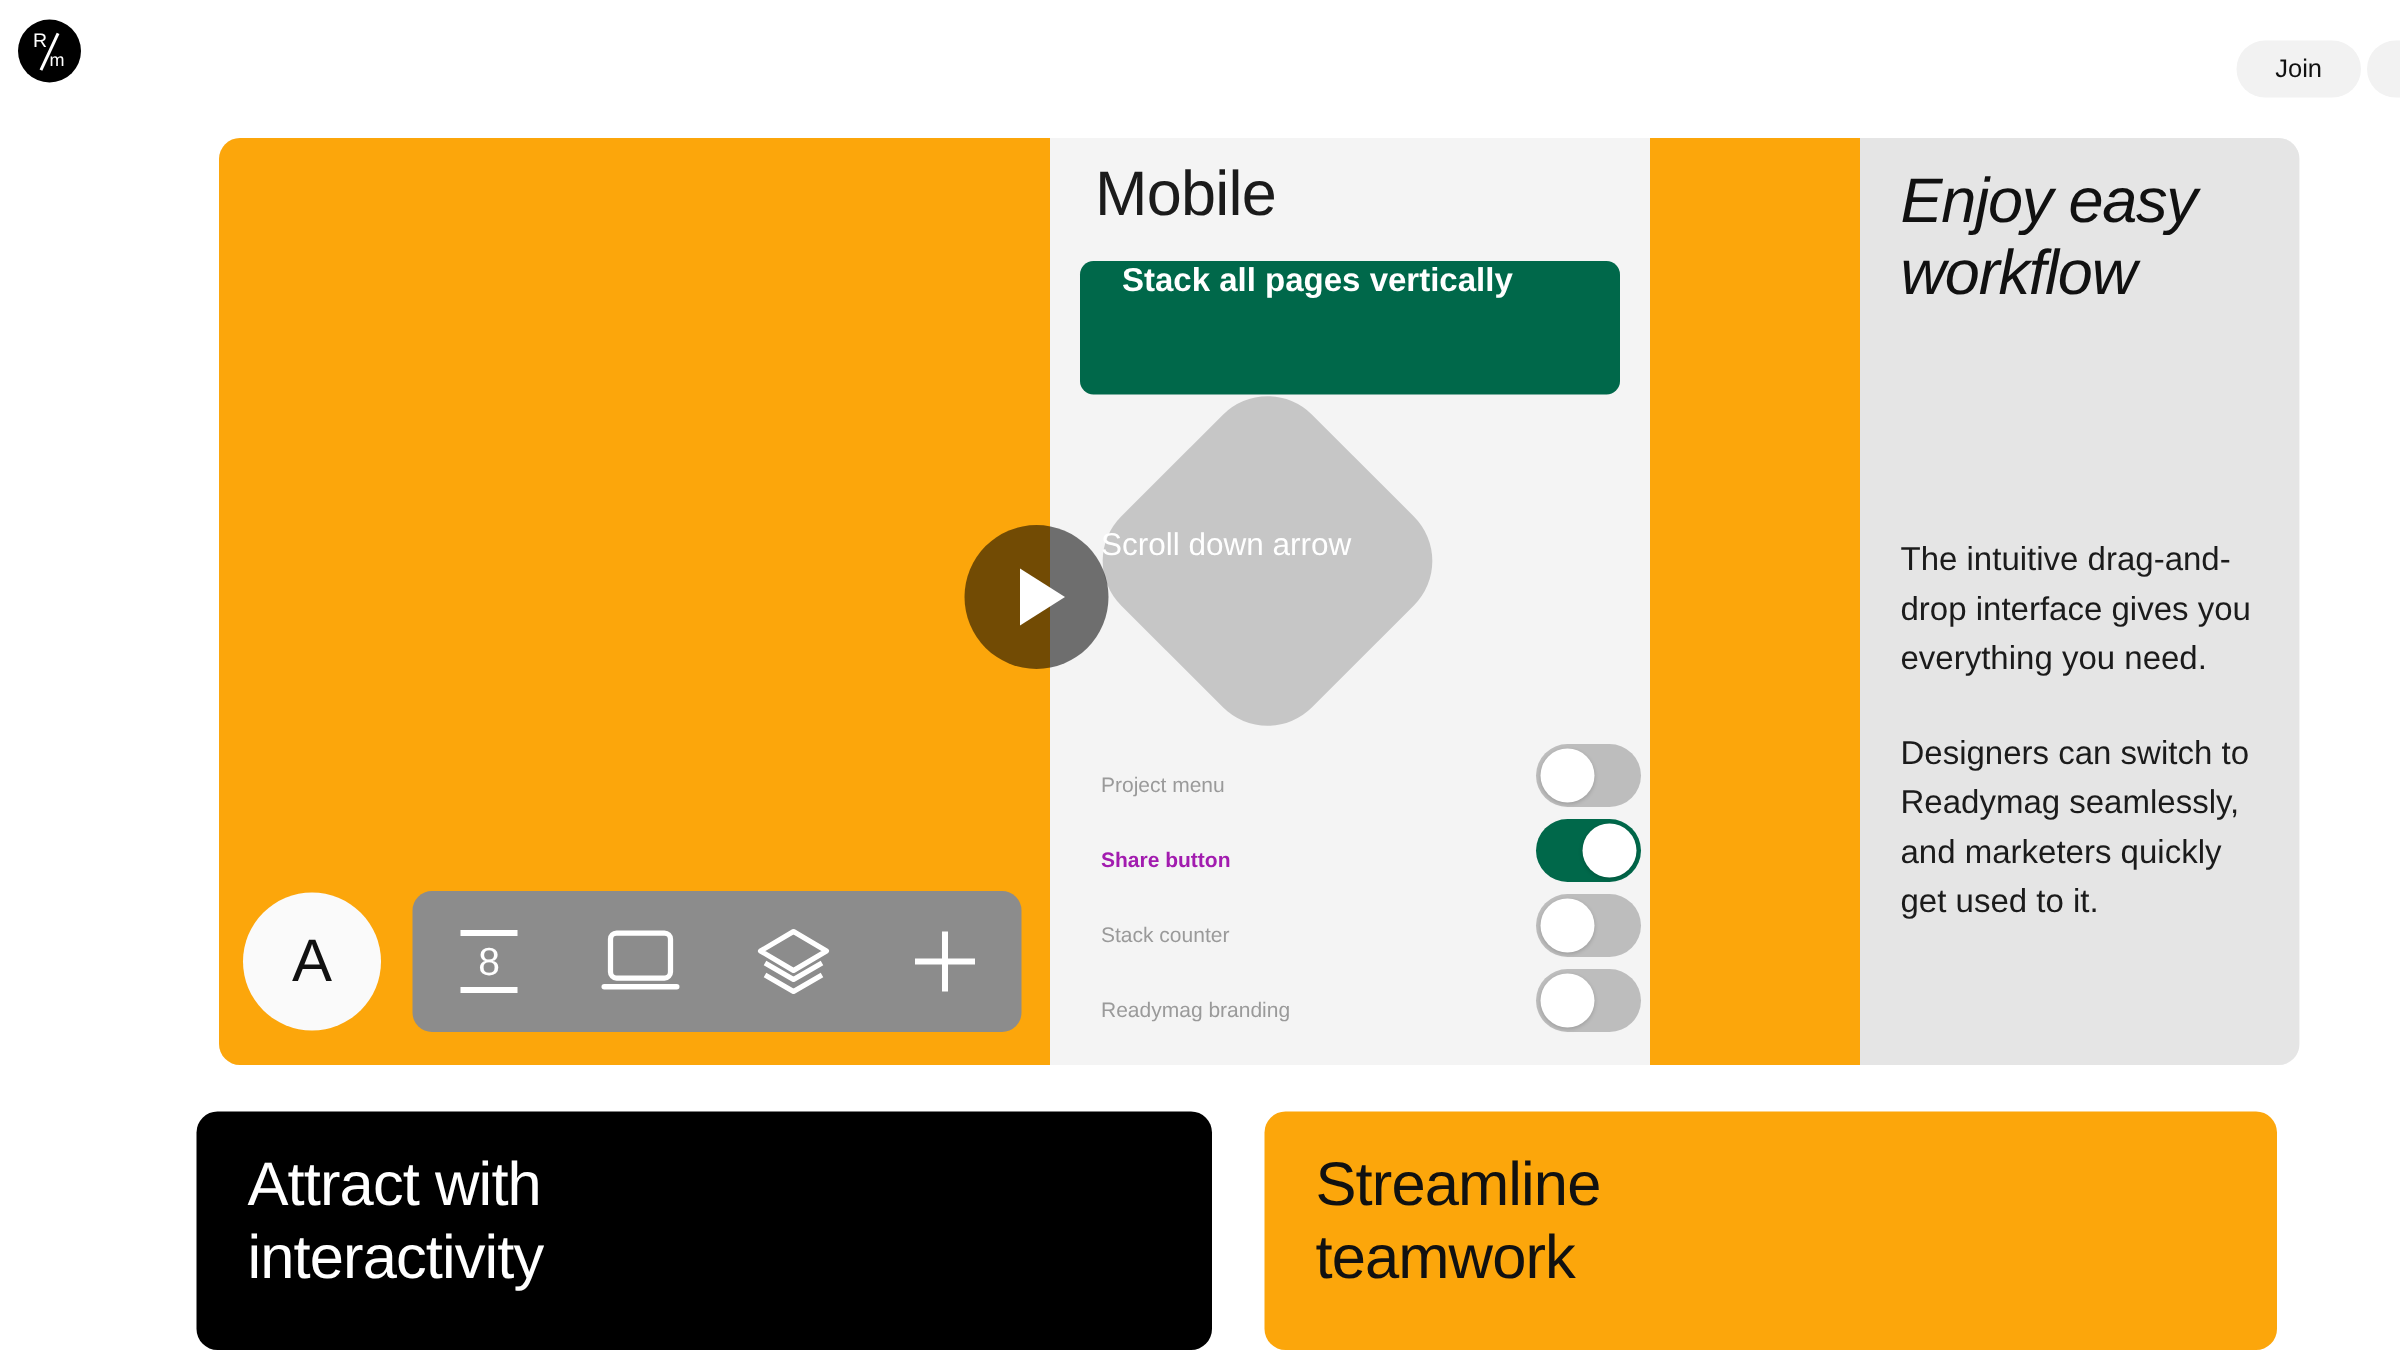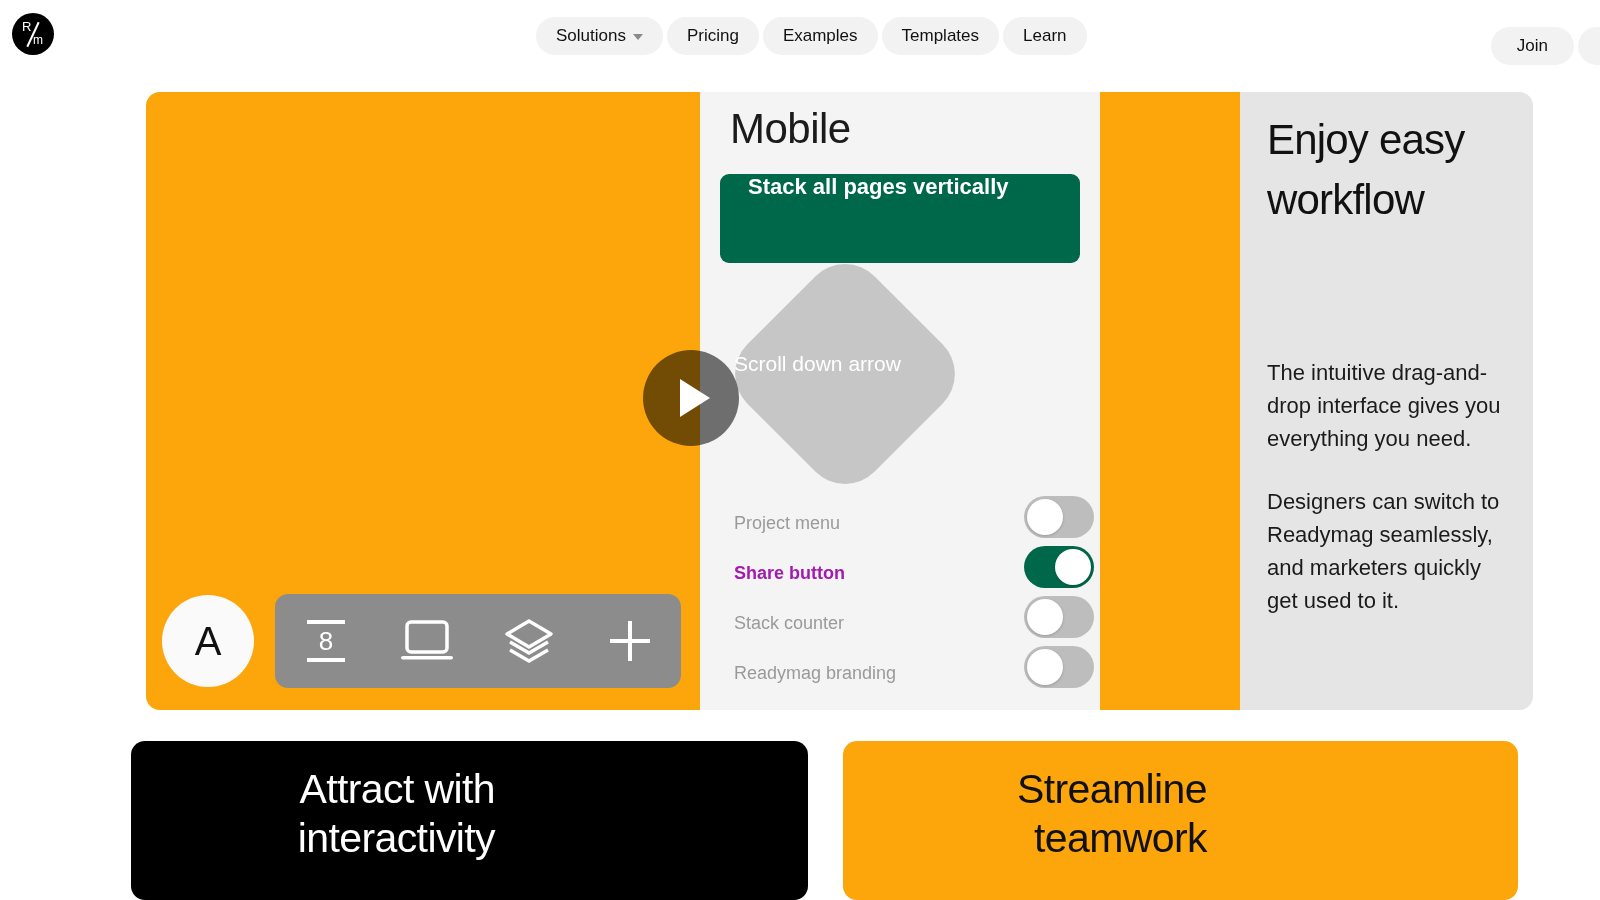--- a/index.html
+++ b/index.html
@@ -81,21 +81,21 @@
   .playbtn .tri{
     width:0;height:0;border-top:19px solid transparent;border-bottom:19px solid transparent;
     border-left:30px solid #fff;margin-left:8px;
   }
 
   
   .toggles{position:absolute;left:588px;top:400px;width:360px;}
   .togrow{
     position:relative;height:50px;display:flex;align-items:center;justify-content:space-between;
   }
-  .toglbl{font-size:18px;color:#9a9a9a;margin-top:12px;}
+  .toglbl{font-size:14px;color:#9a9a9a;margin-top:12px;}
   .toglbl.on{color:#a21caf;font-weight:700;}
   .switch{
     position:relative;width:70px;height:42px;border-radius:21px;background:#bdbdbd;cursor:pointer;flex:0 0 auto;
   }
   .switch.on{background:#00684a;}
   .knob{
     position:absolute;top:3px;left:3px;width:36px;height:36px;border-radius:50%;background:#fff;
     box-shadow:0 1px 3px rgba(0,0,0,.18);
   }
   .switch.on .knob{left:31px;}
@@ -108,31 +108,31 @@
   }
   .toolbar{
     position:absolute;left:129px;top:502px;width:406px;height:94px;border-radius:13px;
     background:#8c8c8c;display:flex;align-items:center;justify-content:space-around;
   }
   .tbicon{width:62px;height:62px;display:flex;align-items:center;justify-content:center;cursor:pointer;}
 
   
   .hero-h2{
     position:absolute;left:1121px;top:18px;width:250px;
-    font-size:42px;line-height:60px;color:#111;letter-spacing:-0.8px;
+    font-size:42px;line-height:48px;color:#111;letter-spacing:-0.8px;font-style:italic;
   }
   .hero-p{
     position:absolute;left:1121px;top:264px;width:235px;
     font-size:22px;line-height:33px;color:#1b1b1b;
   }
   .hero-p p{margin:0 0 30px 0;}
 
   
   .card{
-    position:absolute;top:741px;height:159px;border-radius:14px;overflow:hidden;text-align:right;
+    position:absolute;top:741px;height:159px;border-radius:14px;overflow:hidden;
   }
   .card-dark{left:131px;width:677px;background:#000;}
   .card-orange{left:843px;width:675px;background:#fca60b;}
   .card-title{
     position:absolute;left:34px;top:24px;width:330px;
     font-size:41px;line-height:49px;letter-spacing:-0.6px;
   }
   .card-dark .card-title{color:#fff;}
   .card-orange .card-title{color:#111;}
 </style>
@@ -140,38 +140,20 @@
 <body>
 
 <div class="topnav">
 
   <div class="logo">
     <span class="lg-r">R</span>
     <span class="lg-slash"></span>
     <span class="lg-m">m</span>
   </div>
 
-  <div class="navcenter">
-    <div class="navpill">
-      <span>Solutions</span>
-      <span class="caret"></span>
-    </div>
-    <div class="navpill">
-      <span>Pricing</span>
-    </div>
-    <div class="navpill">
-      <span>Examples</span>
-    </div>
-    <div class="navpill">
-      <span>Templates</span>
-    </div>
-    <div class="navpill">
-      <span>Learn</span>
-    </div>
-  </div>
 
   <div class="navright">
     <div class="navpill">
       <span>Join</span>
     </div>
     <div class="navpill partial"></div>
   </div>
 </div>
 
 <div class="hero">

